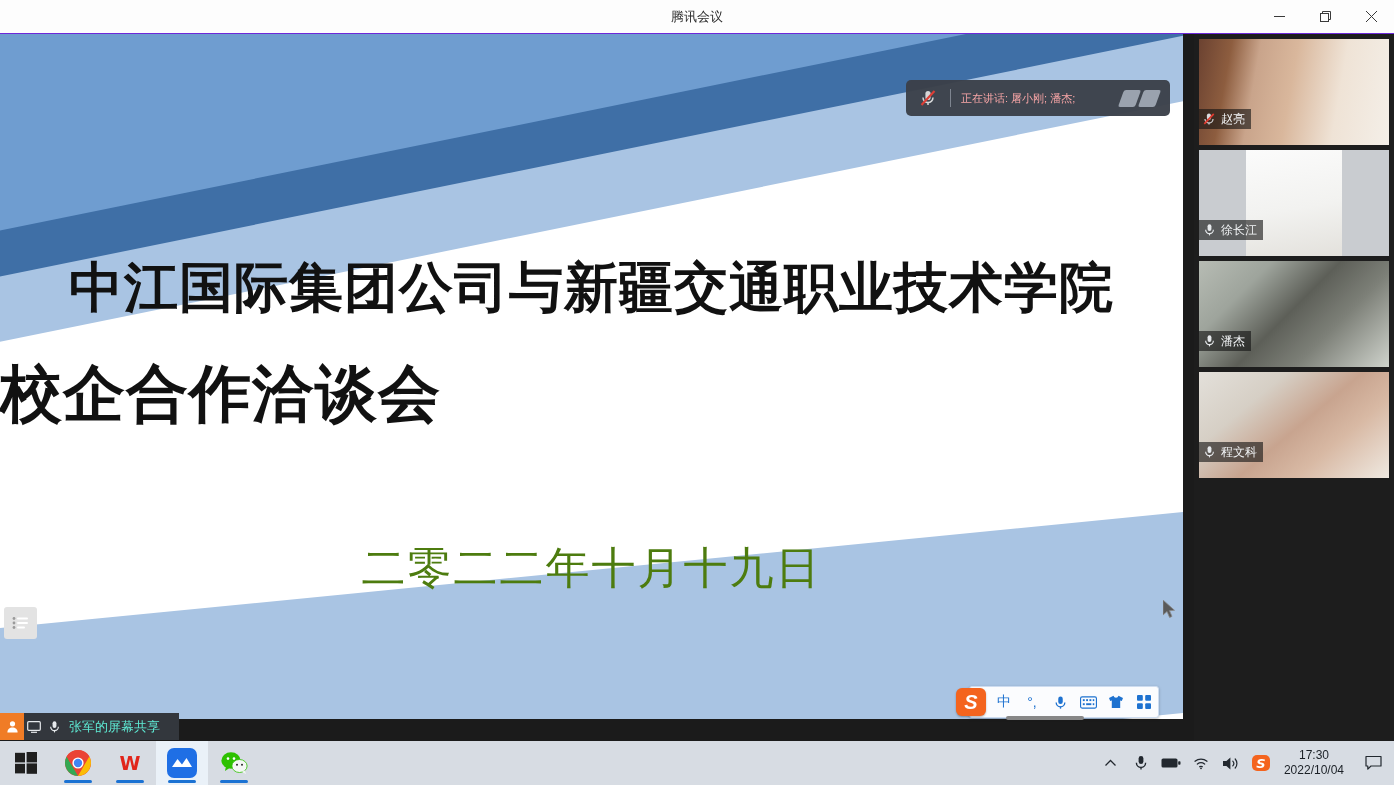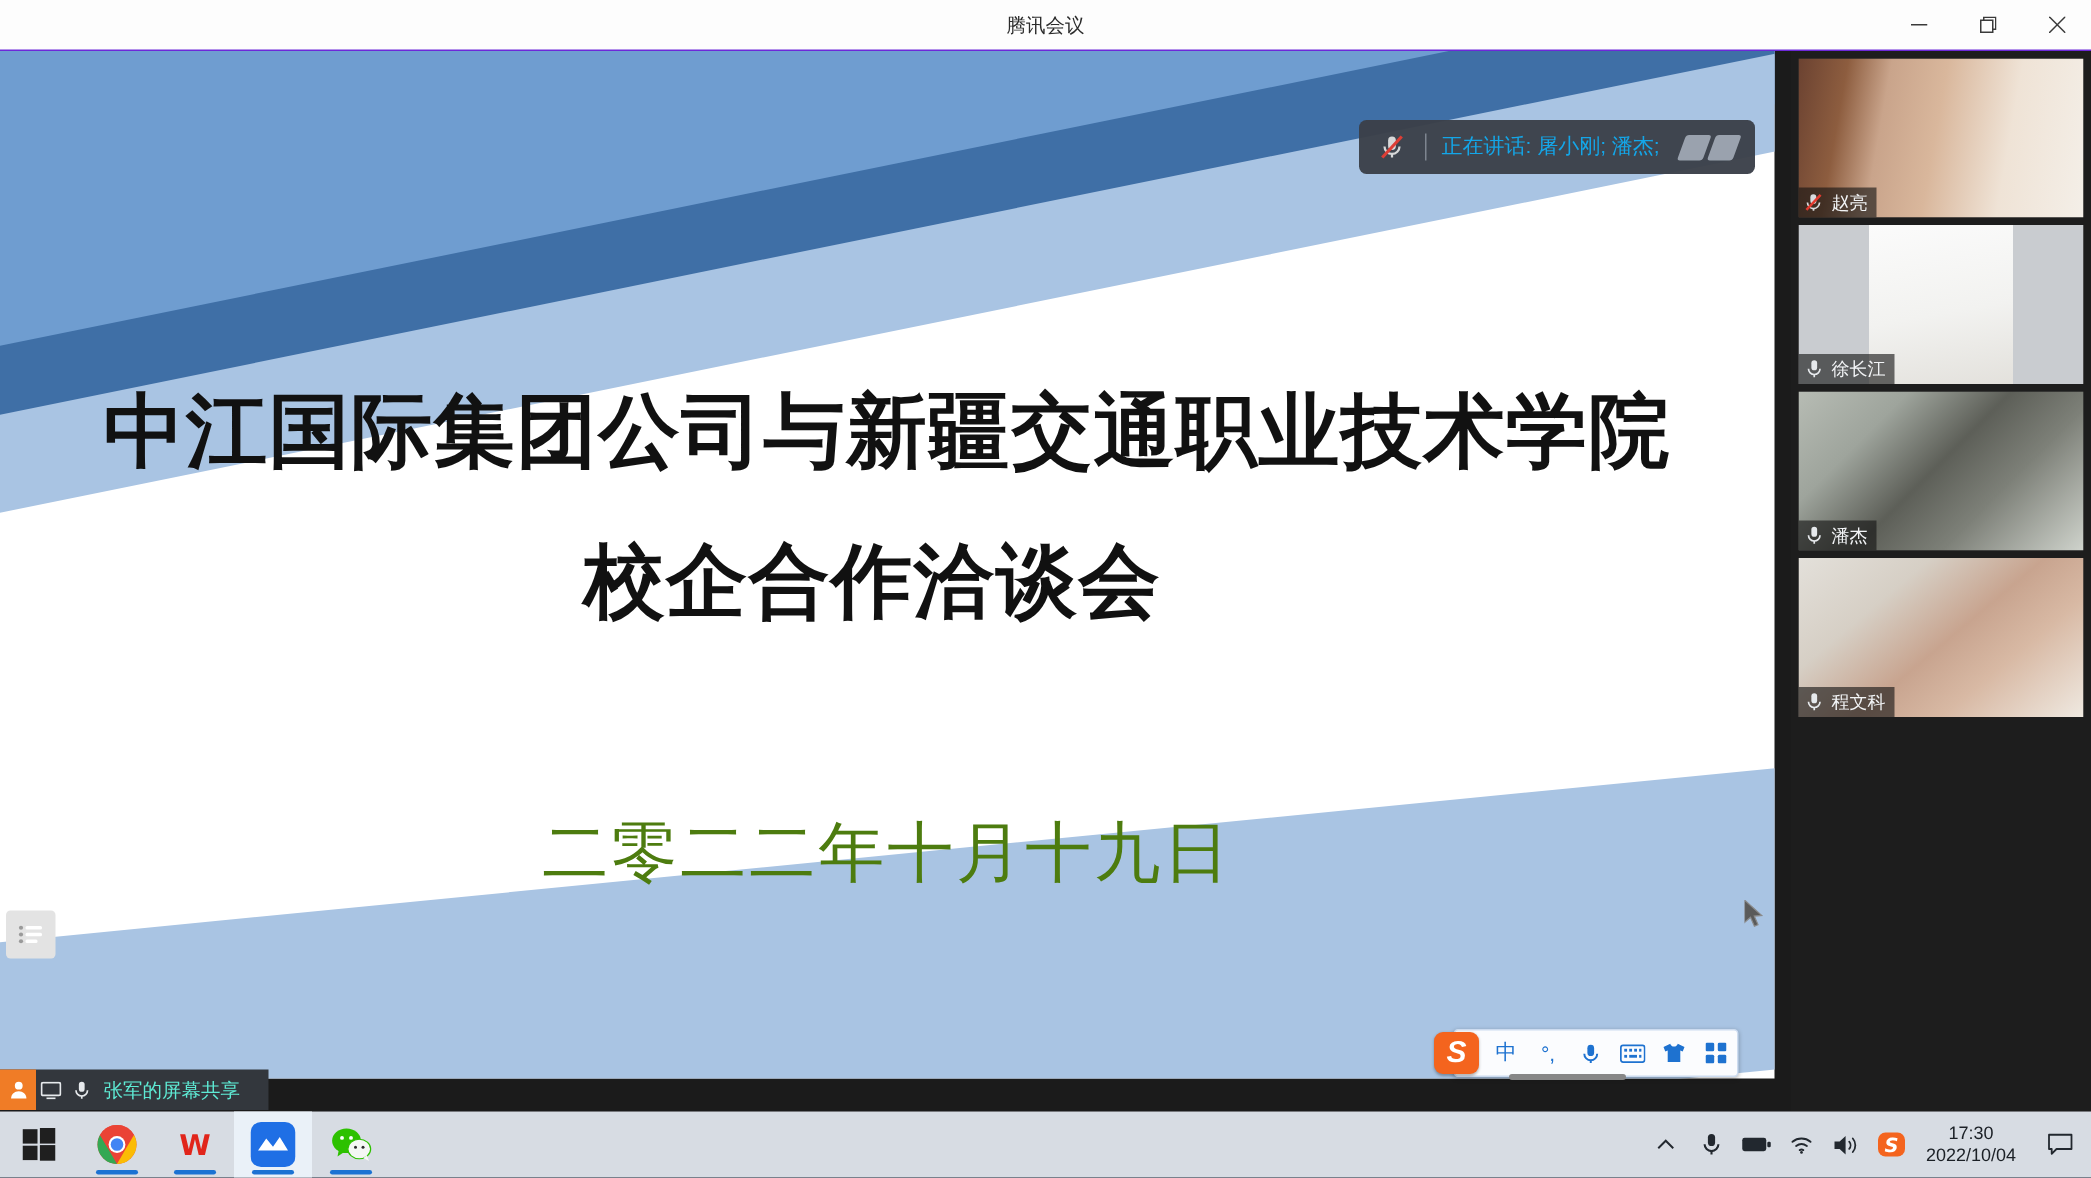--- a/index.html
+++ b/index.html
@@ -32,40 +32,40 @@
     background:#3f6fa6; transform:rotate(-11.5deg); transform-origin:left top; }
   .band-light{ left:-140px; top:271px; width:1520px; height:64px;
     background:#a9c4e3; transform:rotate(-11.5deg); transform-origin:left top; }
   .band-bottom{ left:-60px; top:600px; width:1400px; height:200px;
     background:#a9c4e3; transform:rotate(-5.6deg); transform-origin:left top; }
 
   .slide-inner{ position:absolute; left:0; top:0; width:1183px; height:685px; }
   .slide-title1{ position:absolute; left:0; top:218px; width:1183px; text-align:center;
     font-size:54px; font-weight:700; color:#111; letter-spacing:1px;
     font-family:"DejaVu Sans",sans-serif; }
-  .slide-title2{ position:absolute; left:0; top:318px; width:1163px; text-align:center;
-    font-size:54px; font-weight:700; color:#111; letter-spacing:1px;
+  .slide-title2{ position:absolute; left:0; top:318px; width:1163px; 
+    font-size:62px; font-weight:700; color:#111; letter-spacing:1px;
     font-family:"DejaVu Sans",sans-serif; }
   .slide-date{ position:absolute; left:0; top:505px; width:1183px; text-align:center;
     font-size:44px; font-weight:400; color:#4d7c0f; letter-spacing:2px;
     font-family:"DejaVu Sans",sans-serif; }
 
   
   .outline-btn{ position:absolute; left:4px; top:573px; width:33px; height:32px;
     background:#e3e3e3; border-radius:3px; display:flex; align-items:center; justify-content:center; }
 
   
   .cursor{ position:absolute; left:1163px; top:566px; width:14px; height:20px; }
 
   
   .speak-banner{ position:absolute; left:906px; top:46px; width:264px; height:36px;
     background:#3b4049; border-radius:5px; display:flex; align-items:center; opacity:.96; }
   .speak-icon{ width:44px; height:36px; display:flex; align-items:center; justify-content:center; }
   .speak-div{ width:1px; height:18px; background:#7d838d; }
-  .speak-text{ flex:1; color:#0ea5e9; font-size:14px; padding-left:10px; white-space:nowrap; overflow:hidden; }
+  .speak-text{ flex:1; color:#fca5a5; font-size:11px; padding-left:10px; white-space:nowrap; overflow:hidden; }
   .speak-wave{ display:flex; gap:3px; padding-right:12px; }
   .speak-wave i{ display:block; width:17px; height:17px; background:#9aa1ac;
     transform:skewX(-20deg); border-radius:2px; }
 
   
   .ime{ position:absolute; left:969px; top:652px; width:190px; height:32px;
     background:#fbfcfe; border:1px solid #cddcf0; border-radius:3px;
     display:flex; align-items:center; box-shadow:0 1px 3px rgba(0,0,0,.25); }
   .ime-logo{ width:30px; height:28px; margin-left:-14px; margin-right:4px;
     background:#f4641e; border-radius:6px; color:#fff; font-weight:bold; font-size:20px;
@@ -83,21 +83,21 @@
     display:flex; align-items:center; justify-content:center; }
   .share-owner-text{ color:#5eead4; font-size:13px; padding-left:5px; white-space:nowrap; }
 
   
   .rail{ position:absolute; left:1194px; top:0; width:200px; height:707px;
     background:#1d1d1d; padding:5px 5px 0 5px; }
   .tile{ position:relative; width:190px; height:106px; margin-bottom:5px;
     background:#2a2a2a; overflow:hidden; }
   .tile.speaking{ outline:2px solid #2f9e4f; outline-offset:-2px; }
   .tile-bg{ position:absolute; inset:0; }
-  .namebar{ position:absolute; left:0; bottom:0; height:20px;
+  .namebar{ position:absolute; left:0; bottom:16px; height:20px;
     background:rgba(20,20,20,.62); display:flex; align-items:center; padding-right:6px; }
   .name-host{ width:20px; height:20px; background:#f07c26;
     display:flex; align-items:center; justify-content:center; }
   .name-mic{ width:20px; height:20px; display:flex; align-items:center; justify-content:center; }
   .name-text{ color:#f2f4f6; font-size:12px; padding-left:2px; white-space:nowrap; }
 
   
   .taskbar{ position:absolute; left:0; top:741px; width:1394px; height:44px;
     background:#d7dce3; display:flex; align-items:center; }
   .tb-left{ display:flex; align-items:center; height:44px; }

